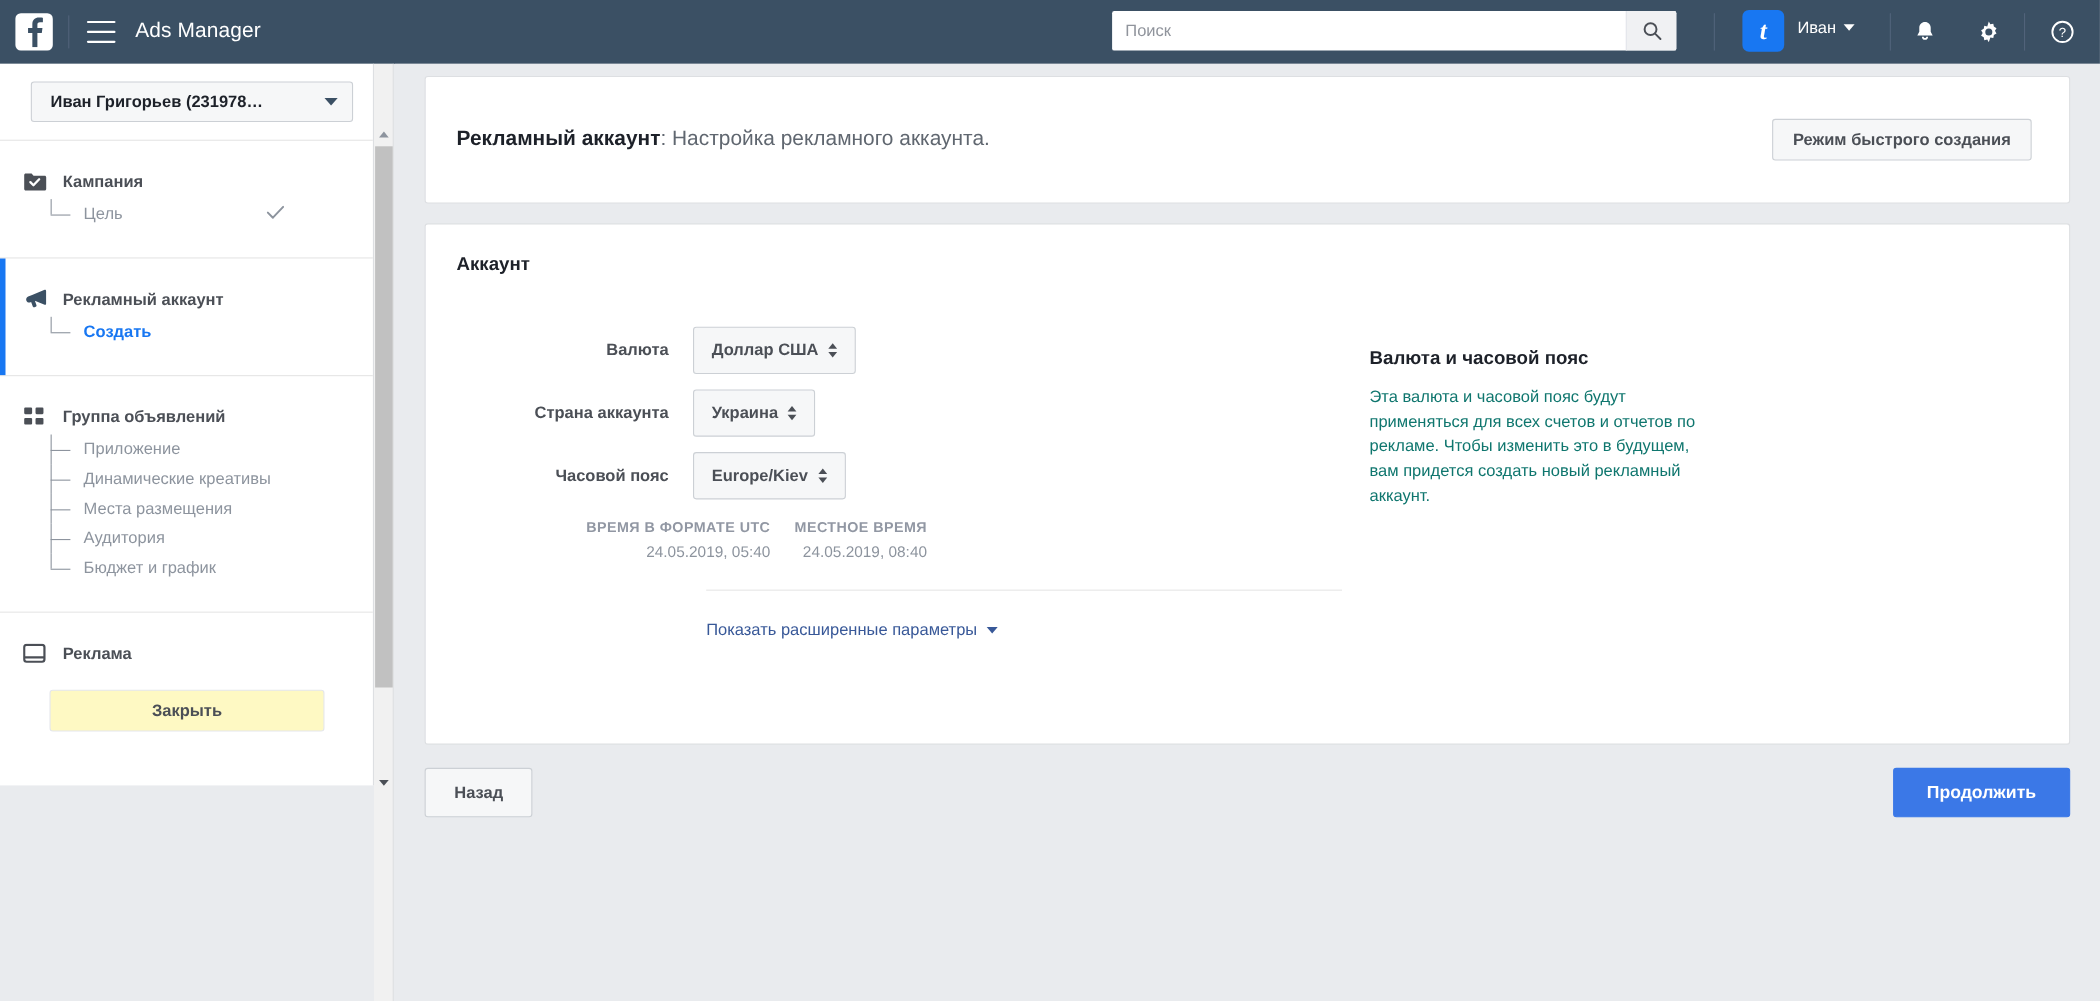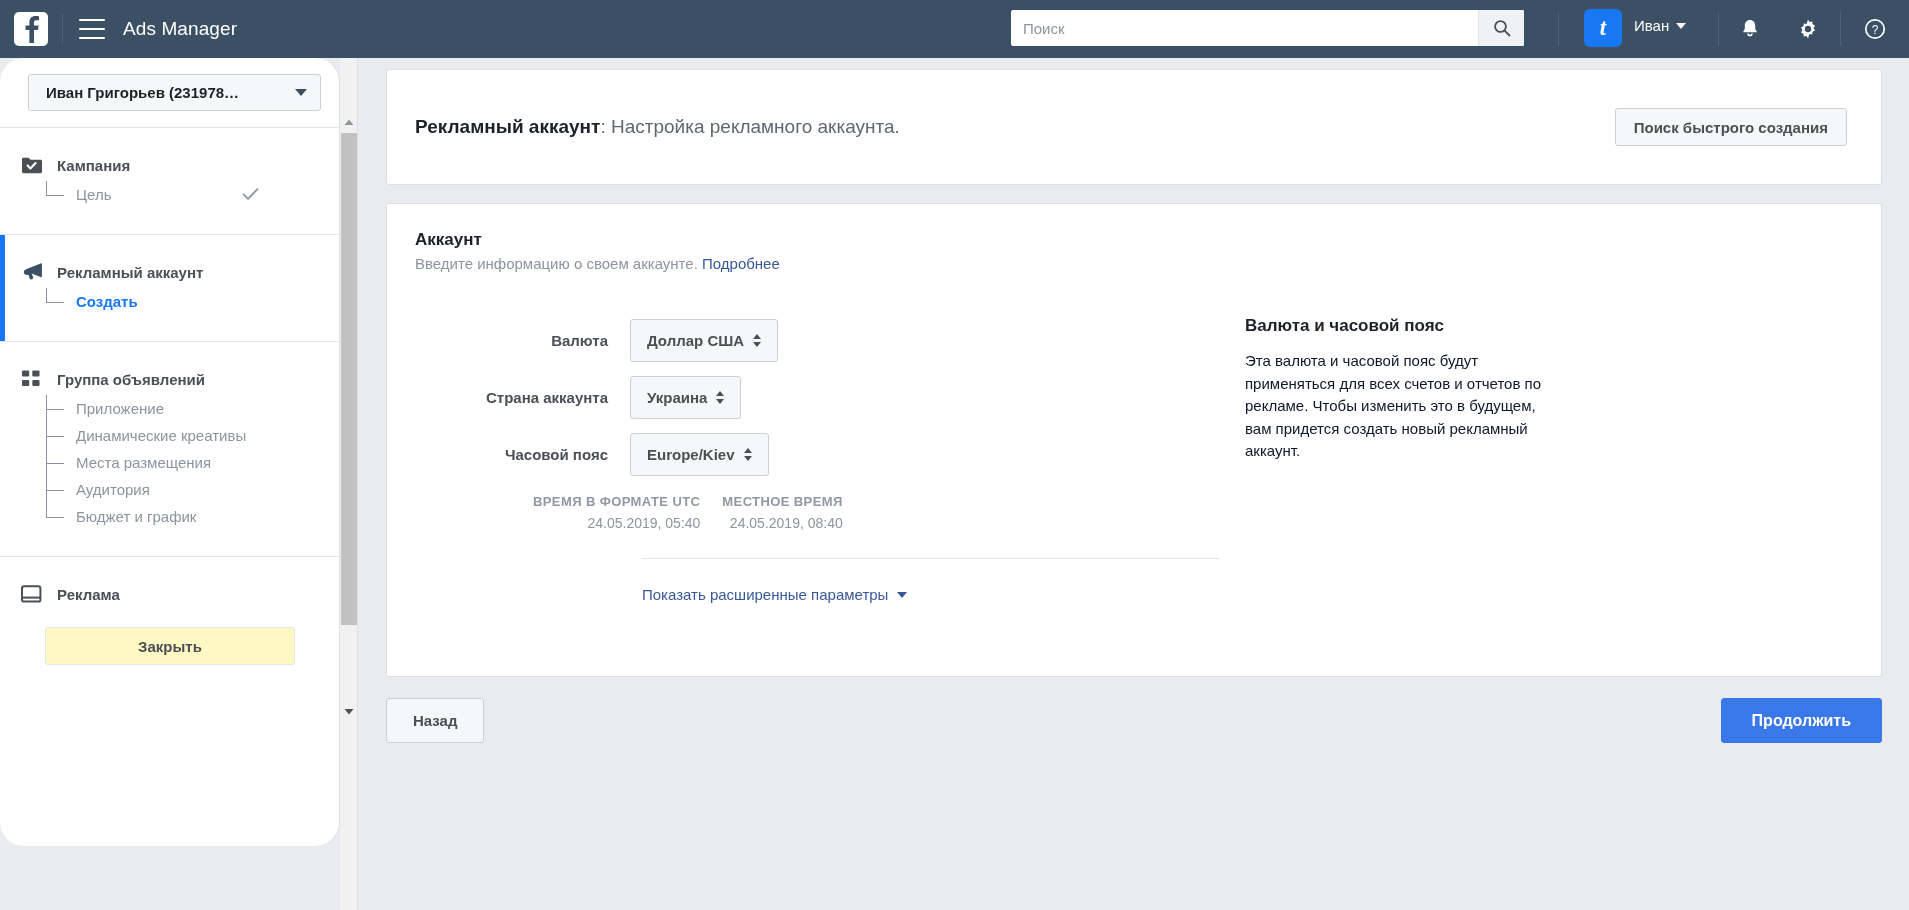--- a/index.html
+++ b/index.html
@@ -110,25 +110,24 @@
   .tb-icon {
     position: absolute; top: 12px;
     width: 34px; height: 34px;
     display: flex; align-items: center; justify-content: center;
     cursor: pointer;
   }
 
   
   .sidebar {
     position: absolute; left: 0; top: 58px;
-    width: 340px; height: 788px;
+    width: 340px; height: 656px;
     background: #ffffff;
     border-right: 1px solid #dddfe2;
     overflow: hidden;
-    border-radius: 24px;
   }
   .acct-select-wrap { padding: 16px 19px 16px 28px; }
   .acct-select {
     width: 293px; height: 37px;
     background: #f6f7f8;
     border: 1px solid #ccd0d5;
     border-radius: 3px;
     display: flex; align-items: center; justify-content: space-between;
     padding: 0 13px 0 17px;
     cursor: pointer;
@@ -313,21 +312,21 @@
   .adv-caret {
     width: 0; height: 0;
     border-left: 5px solid transparent;
     border-right: 5px solid transparent;
     border-top: 6px solid #385898;
     margin-left: 9px;
   }
 
   .help-panel { position: absolute; left: 858px; top: 112px; width: 300px; }
   .help-title { font-size: 17px; font-weight: bold; color: #1d2129; }
-  .help-text { font-size: 15px; color: #0f172a; line-height: 1.5; margin-top: 14px; }
+  .help-text { font-size: 15px; color: #0f766e; line-height: 1.5; margin-top: 14px; }
 
   .footer {
     margin: 21px 27px 0 27px;
     display: flex; align-items: center; justify-content: space-between; gap: 36px;
   }
   .back-btn {
     height: 45px; padding: 0 26px;
     background: #f6f7f8;
     border: 1px solid #ccd0d5;
     border-radius: 3px;
@@ -524,29 +523,25 @@
       </svg>
   </div>
 </div>
 
 <div class="main">
 
   <div class="card card-header">
     <div class="header-title">
       <b>Рекламный аккаунт</b><span>: Настройка рекламного аккаунта.</span>
     </div>
-    <button class="quick-btn">Поиск быстрого создания</button>
+    <button class="quick-btn">Режим быстрого создания</button>
   </div>
 
   <div class="card card-body">
     <div class="section-title">Аккаунт</div>
-    <div class="section-sub">
-      <span>Введите информацию о своем аккаунте.</span>
-      <a class="link">Подробнее</a>
-    </div>
 
     <div class="form">
 
       <div class="form-row">
         <div class="form-label">Валюта</div>
         <div class="select-ctl">
           <span>Доллар США</span>
           <span class="updown">
               <i class="u"></i>
               <i class="d"></i>

